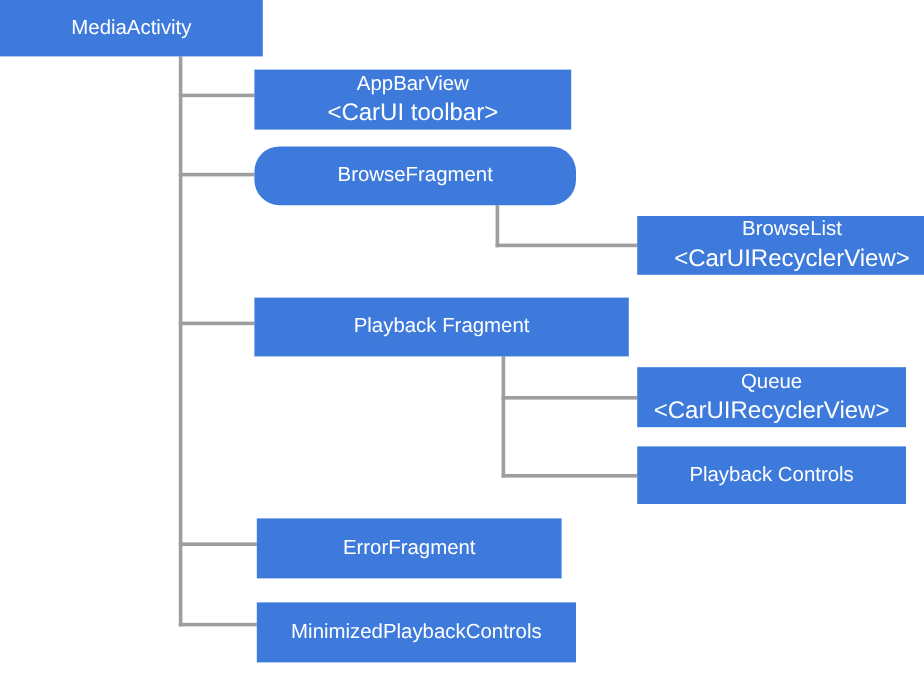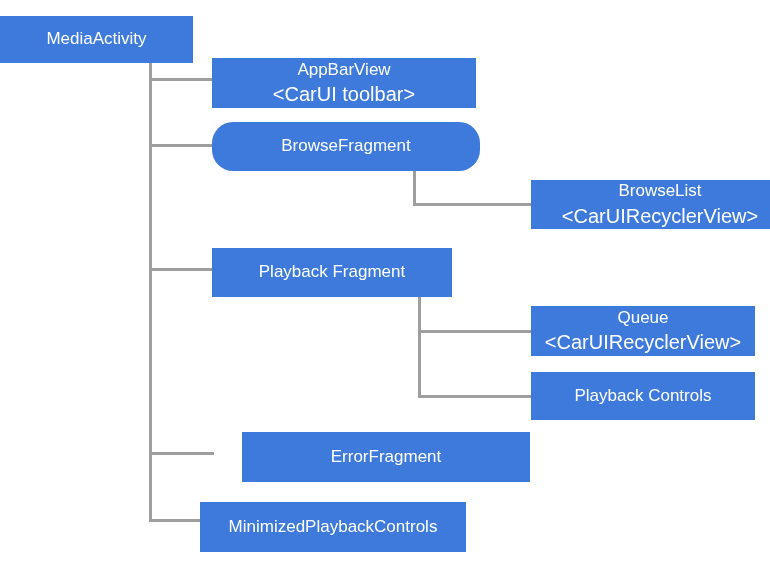--- a/index.html
+++ b/index.html
@@ -29,26 +29,26 @@
     text-align: center;
     line-height: 1.3;
   }
   .node .label { font-size: 17px; }
   .node .sublabel { font-size: 20px; }
   .line {
     position: absolute;
     background: var(--line);
   }
   
-  .n-media     { left: 0px;   top: 16px;   width: 193px; height: 47px; }
+  .n-media     { left: 0px;   top: 0px;   width: 219px; height: 47px; }
   .n-appbar    { left: 212px; top: 58px;  width: 264px; height: 50px; }
   .n-browsefrag{ left: 212px; top: 122px; width: 268px; height: 49px; border-radius: 21px; }
-  .n-playfrag  { left: 212px; top: 248px; width: 240px; height: 49px; }
-  .n-errorfrag { left: 214px; top: 432px; width: 288px; height: 50px; margin-left: 28px; }
-  .n-minimized { left: 200px; top: 502px; width: 266px; height: 50px; }
+  .n-playfrag  { left: 212px; top: 248px; width: 312px; height: 49px; }
+  .n-errorfrag { left: 214px; top: 432px; width: 254px; height: 50px; }
+  .n-minimized { left: 214px; top: 502px; width: 266px; height: 50px; }
   .n-browselist{ left: 531px; top: 180px; width: 258px; height: 49px; }
   .n-queue     { left: 531px; top: 306px; width: 224px; height: 50px; }
   .n-playctrl  { left: 531px; top: 372px; width: 224px; height: 48px; }
   
   .l-trunk       { left: 149px; top: 47px;  width: 3px;   height: 475px; }
   .l-br-appbar   { left: 149px; top: 78px;  width: 63px;  height: 3px; }
   .l-br-browse   { left: 149px; top: 144px; width: 63px;  height: 3px; }
   .l-br-playback { left: 149px; top: 268px; width: 63px;  height: 3px; }
   .l-br-error    { left: 149px; top: 452px; width: 65px;  height: 3px; }
   .l-br-minimized{ left: 149px; top: 519px; width: 65px;  height: 3px; }

